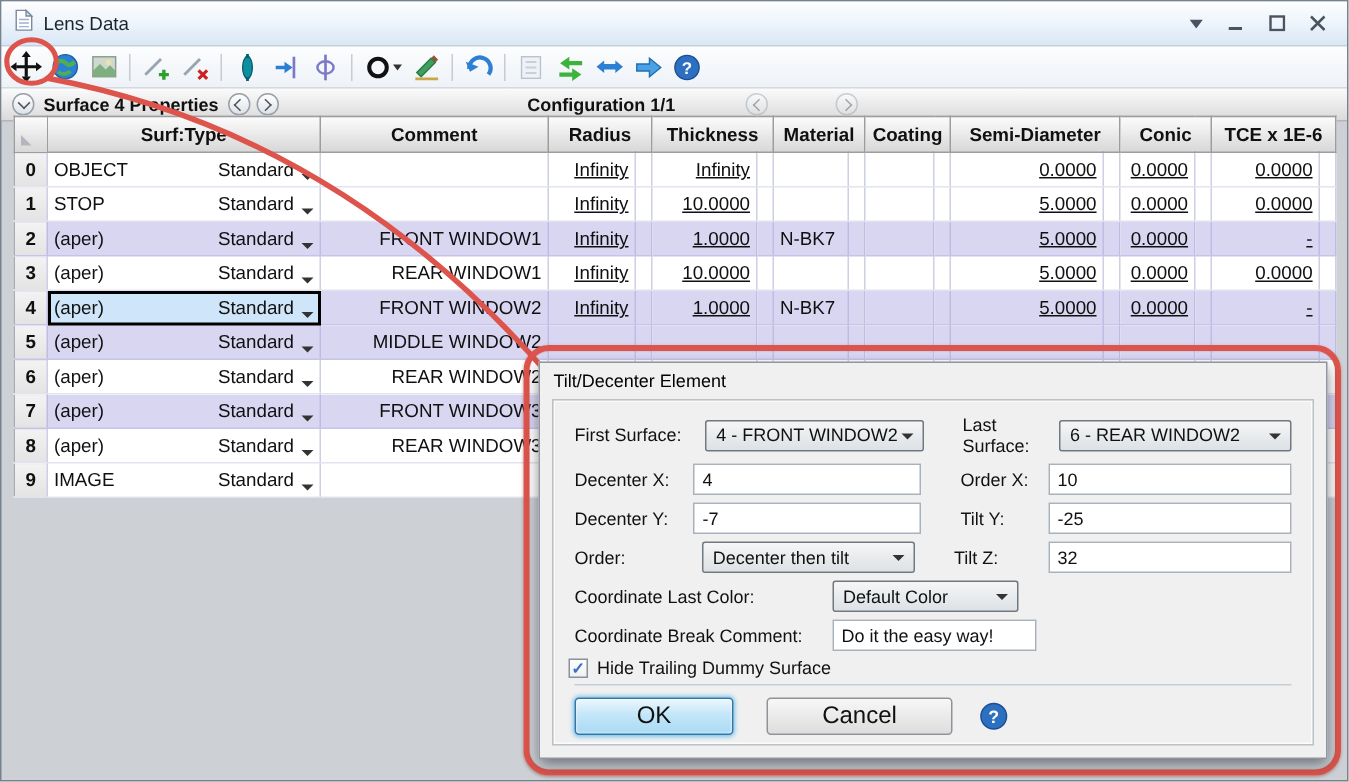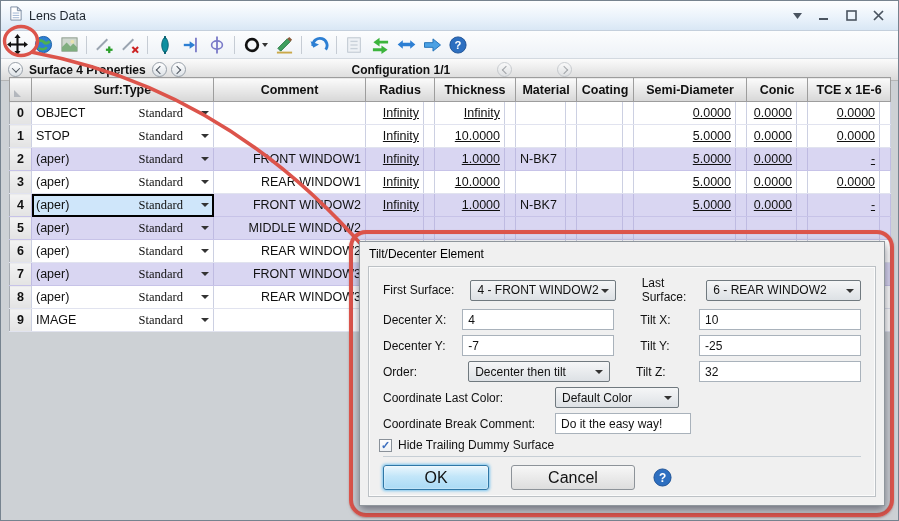--- a/index.html
+++ b/index.html
@@ -47,21 +47,21 @@
     border:1px solid #9d9d9d;font-weight:bold;padding:0 4px;white-space:nowrap;overflow:hidden;font-size:12.5px;}
   table.lde td{height:23px;border-right:1px solid #ccd0e2;border-bottom:1px solid #e1e3ef;
     padding:0 4px;overflow:hidden;white-space:nowrap;box-sizing:border-box;}
   td.num{background:linear-gradient(#f3f3f3,#e3e3e3);border-right:1px solid #9d9d9d;
     border-bottom:1px solid #c8c8c8;text-align:center;font-weight:bold;padding:0;}
   tr.hl td{background:#d9d6f2;border-bottom-color:#c7c3e8;border-right-color:#bfbbe2;}
   tr.hl td.num{background:linear-gradient(#f3f3f3,#e3e3e3);}
   td.r{text-align:right;text-decoration:underline;}
   td.c-comment{text-align:right;}
   .surfcell{display:flex;justify-content:space-between;align-items:center;height:100%;}
-  .typedrop{display:inline-flex;align-items:center;gap:18px;font-family:Liberation Serif, serif;}
+  .typedrop{display:inline-flex;align-items:flex-end;gap:5px;}
   .caret-down{width:0;height:0;border-left:4px solid transparent;border-right:4px solid transparent;border-top:4.5px solid #333;}
   td.sel{background:#cfe6fa !important;outline:2px solid #000;outline-offset:-2px;}
   th.corner{position:relative;}
   th.corner:after{content:"";position:absolute;left:4px;bottom:4px;width:0;height:0;
     border-left:7px solid #b3b7bd;border-top:7px solid transparent;}
 
   
   .anno-svg{position:absolute;inset:0;z-index:39;pointer-events:none;}
   .anno-rect{position:absolute;left:349px;top:230px;width:545px;height:287px;box-sizing:border-box;
     border:4px solid #dc544b;border-radius:17px;z-index:40;pointer-events:none;
@@ -631,21 +631,21 @@
       <span class="dlg-lbl lbl2">Last Surface:</span>
       <span class="combo w-ctl2">
         <span>6 - REAR WINDOW2</span>
         <span class="combo-caret"></span>
       </span>
     </div>
 
     <div class="frow">
       <span class="dlg-lbl lbl1">Decenter X:</span>
       <input class="txt w-ctl1" value="4" style="">
-      <span class="dlg-lbl lbl2">Tilt X:</span>
+      <span class="dlg-lbl lbl2">Order X:</span>
       <input class="txt w-ctl2" value="10" style="">
     </div>
 
     <div class="frow">
       <span class="dlg-lbl lbl1">Decenter Y:</span>
       <input class="txt w-ctl1" value="-7" style="">
       <span class="dlg-lbl lbl2">Tilt Y:</span>
       <input class="txt w-ctl2" value="-25" style="">
     </div>
 

